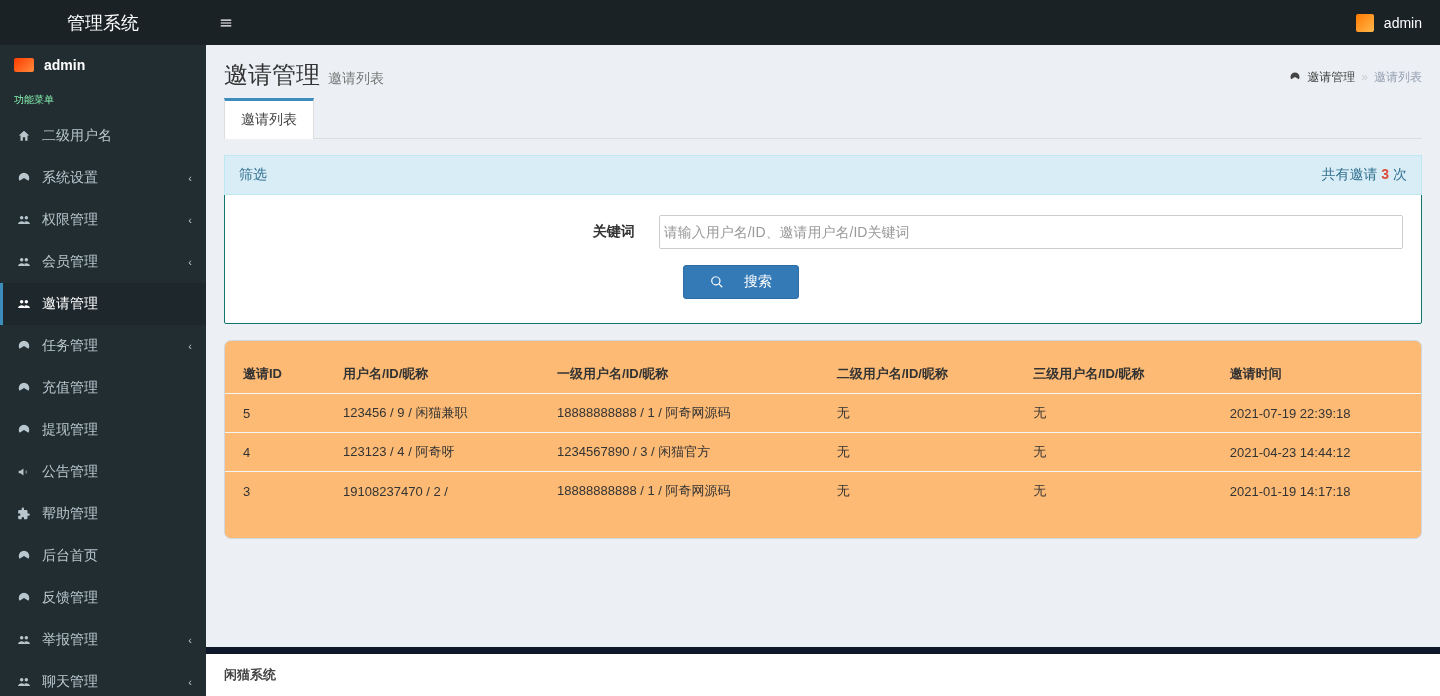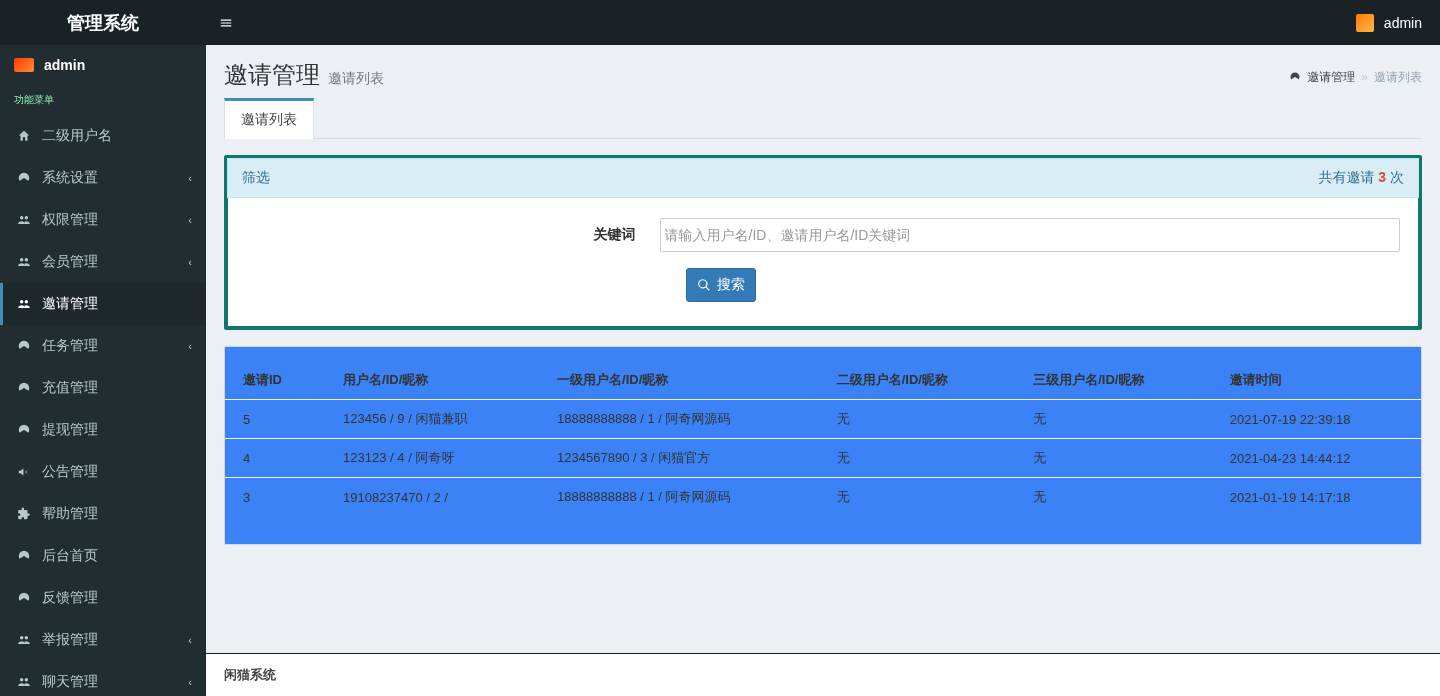--- a/index.html
+++ b/index.html
@@ -4,21 +4,21 @@
 <style>
 * { margin: 0; padding: 0; box-sizing: border-box; }
 body { font-family: "Helvetica Neue", Helvetica, Arial, "Microsoft YaHei", sans-serif; font-size: 14px; background: #ecf0f5; color: #333; }
 
 .top-header {
   position: fixed; top: 0; left: 0; right: 0; height: 45px;
   background: #1a2226; color: #fff; display: flex; align-items: center; z-index: 100;
 }
 .logo {
   width: 206px; height: 45px; display: flex; align-items: center; justify-content: center;
-  font-weight: bold; font-size: 18px; color: #fff;
+  font-weight: normal; font-size: 18px; color: #fff;
 }
 .ham { width: 40px; height: 45px; display: flex; align-items: center; justify-content: center; cursor: pointer; color: #fff; font-size: 15px; }
 .top-right { margin-left: auto; display: flex; align-items: center; padding-right: 18px; gap: 10px; }
 .avatar-sm { width: 18px; height: 18px; background: linear-gradient(135deg,#ff7a00,#ffb84d); border-radius: 2px; display: inline-block; }
 .avatar-sb { width: 20px; height: 14px; background: linear-gradient(135deg,#ff3b00,#ff8c3b); border-radius: 2px; display: inline-block; }
 .top-user { font-size: 14px; color: #fff; }
 
 .sidebar {
   position: fixed; top: 45px; left: 0; width: 206px; bottom: 0;
   background: #222d32; color: #b8c7ce; overflow-y: auto;
@@ -48,53 +48,53 @@
 
 .tabs-wrapper { padding: 0 18px; }
 .tabs { border-bottom: 1px solid #ddd; display: flex; }
 .tab {
   padding: 10px 16px; background: #fff; border: 1px solid #ddd; border-bottom: none;
   border-top: 3px solid #3c8dbc; color: #444; font-size: 14px; cursor: pointer;
   position: relative; top: 1px;
 }
 
 .filter-box {
-  margin: 16px 18px 16px 18px; background: #fff; border: 4px solid #0f766e; border-radius: 2px;
+  margin: 16px 18px 16px 18px; background: #fff; border: 1px solid #0f766e; border-radius: 2px;
 }
 .filter-head {
   background: #d9edf7; border: 1px solid #bce8f1; color: #31708f;
   display: flex; align-items: center; justify-content: space-between;
   padding: 10px 14px; font-size: 14px; margin: -1px -1px 0 -1px;
 }
 .filter-head .count .num { color: #dd4b39; font-weight: bold; }
 .filter-body { padding: 20px 18px 24px 18px; }
 .form-row { display: flex; align-items: center; gap: 4px; margin-bottom: 16px; }
 .form-label { width: 420px; text-align: right; padding-right: 20px; font-weight: bold; font-size: 14px; color: #333; }
 .form-input {
   width: 760px; height: 34px; border: 1px solid #ccc; border-radius: 2px; padding: 6px 4px;
   font-size: 14px; color: #555;
 }
 .form-input::placeholder { color: #999; }
 .btn-row { padding-left: 440px; }
 .btn-search {
   background: #337ab7; color: #fff; border: 1px solid #2e6da4; border-radius: 3px;
-  padding: 7px 10px; font-size: 14px; cursor: pointer; display: inline-flex; align-items: center; gap: 6px;
+  padding: 7px 26px; font-size: 14px; cursor: pointer; display: inline-flex; align-items: center; gap: 20px;
 }
 
 .table-box {
-  margin: 0 18px 18px 18px; background: #3b82f6; border: 1px solid #d2d6de; border-radius: 2px;
+  margin: 0 18px 18px 18px; background: #fdba74; border: 1px solid #d2d6de; border-radius: 7px;
   padding: 14px 0 28px 0;
 }
 table { width: 100%; border-collapse: collapse; }
 th, td { text-align: left; padding: 10px 18px; font-size: 13px; color: #333; }
 th { font-weight: bold; }
 tbody tr { border-top: 1px solid #f4f4f4; }
 
 .footer {
-  margin-top: auto; background: #fff; border-top: 1px solid #0f172a;
+  margin-top: auto; background: #fff; border-top: 7px solid #0f172a;
   padding: 12px 18px; font-size: 13px; font-weight: bold; color: #444;
 }
 
 svg.icon { width: 14px; height: 14px; fill: currentColor; vertical-align: -2px; }
 svg.icon-s { width: 12px; height: 12px; fill: currentColor; }
 </style>
 </head>
 <body>
 
 <div class="top-header">

